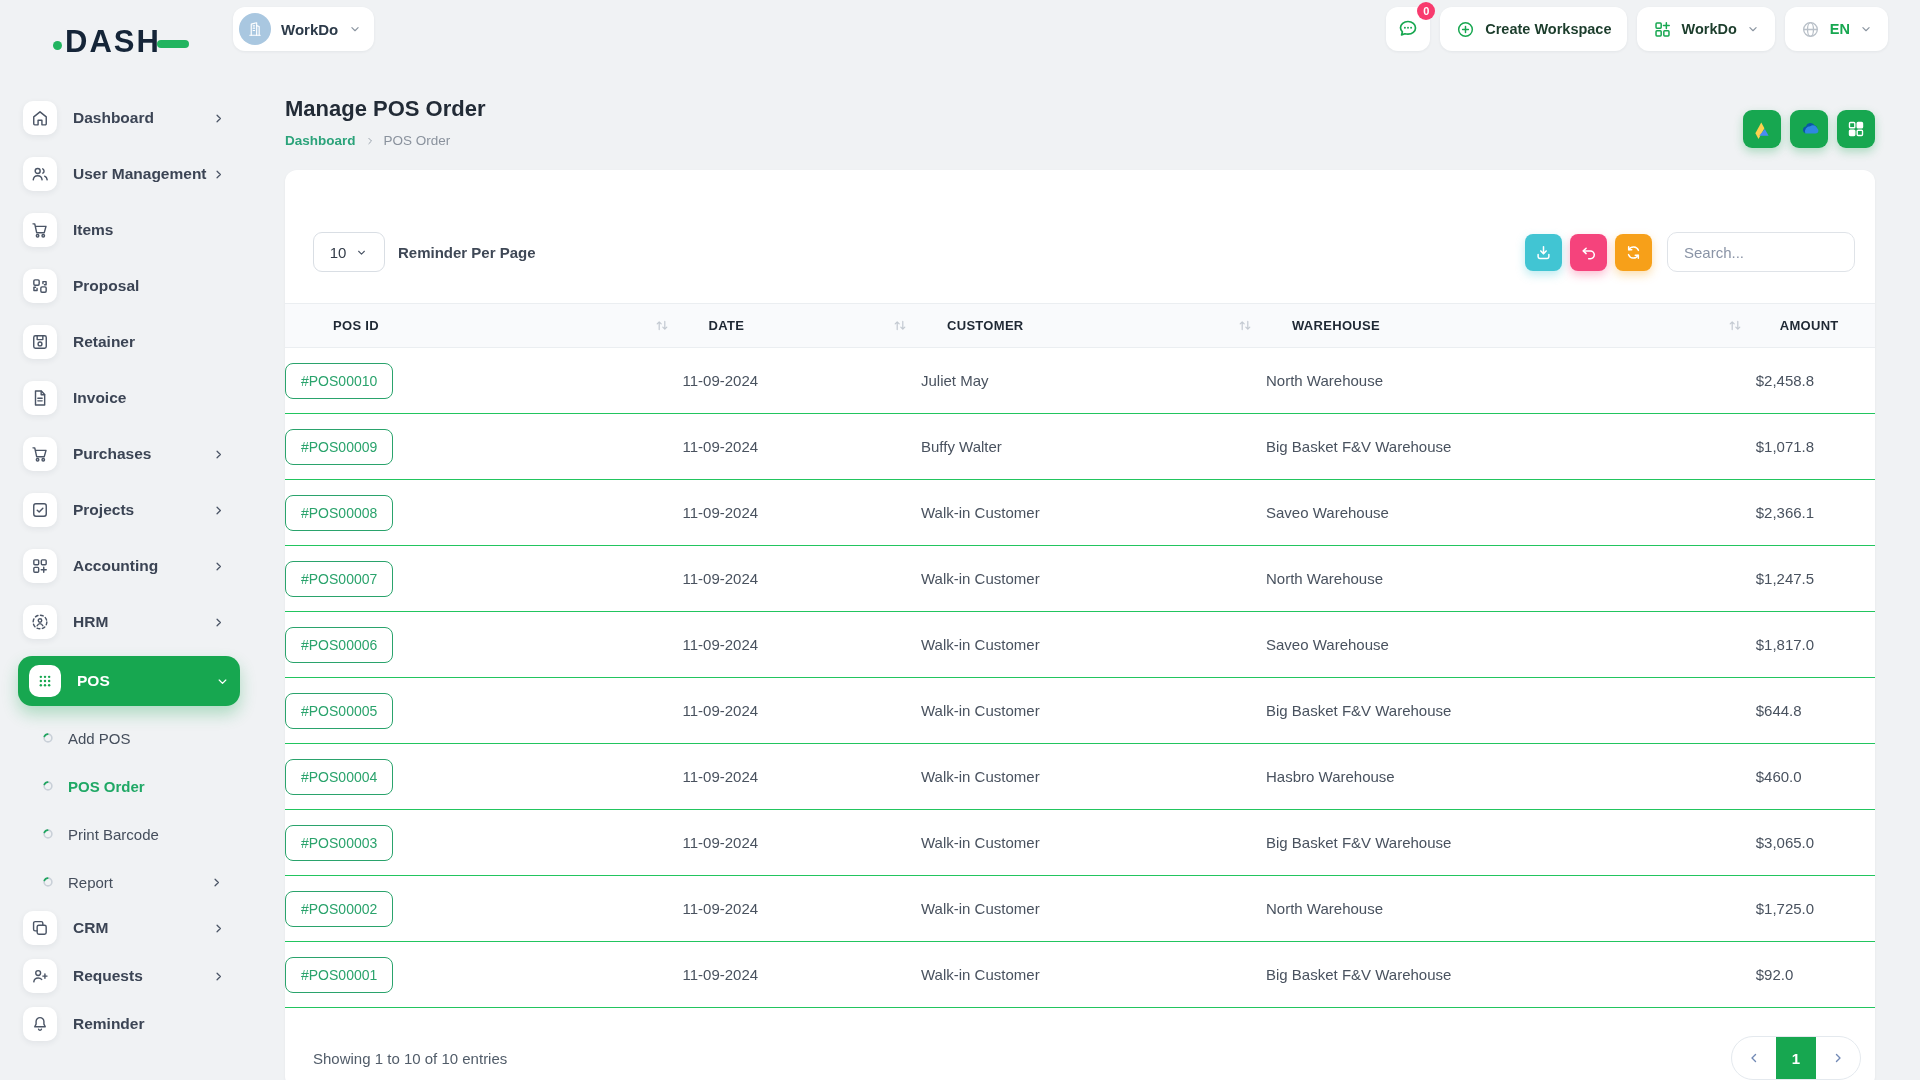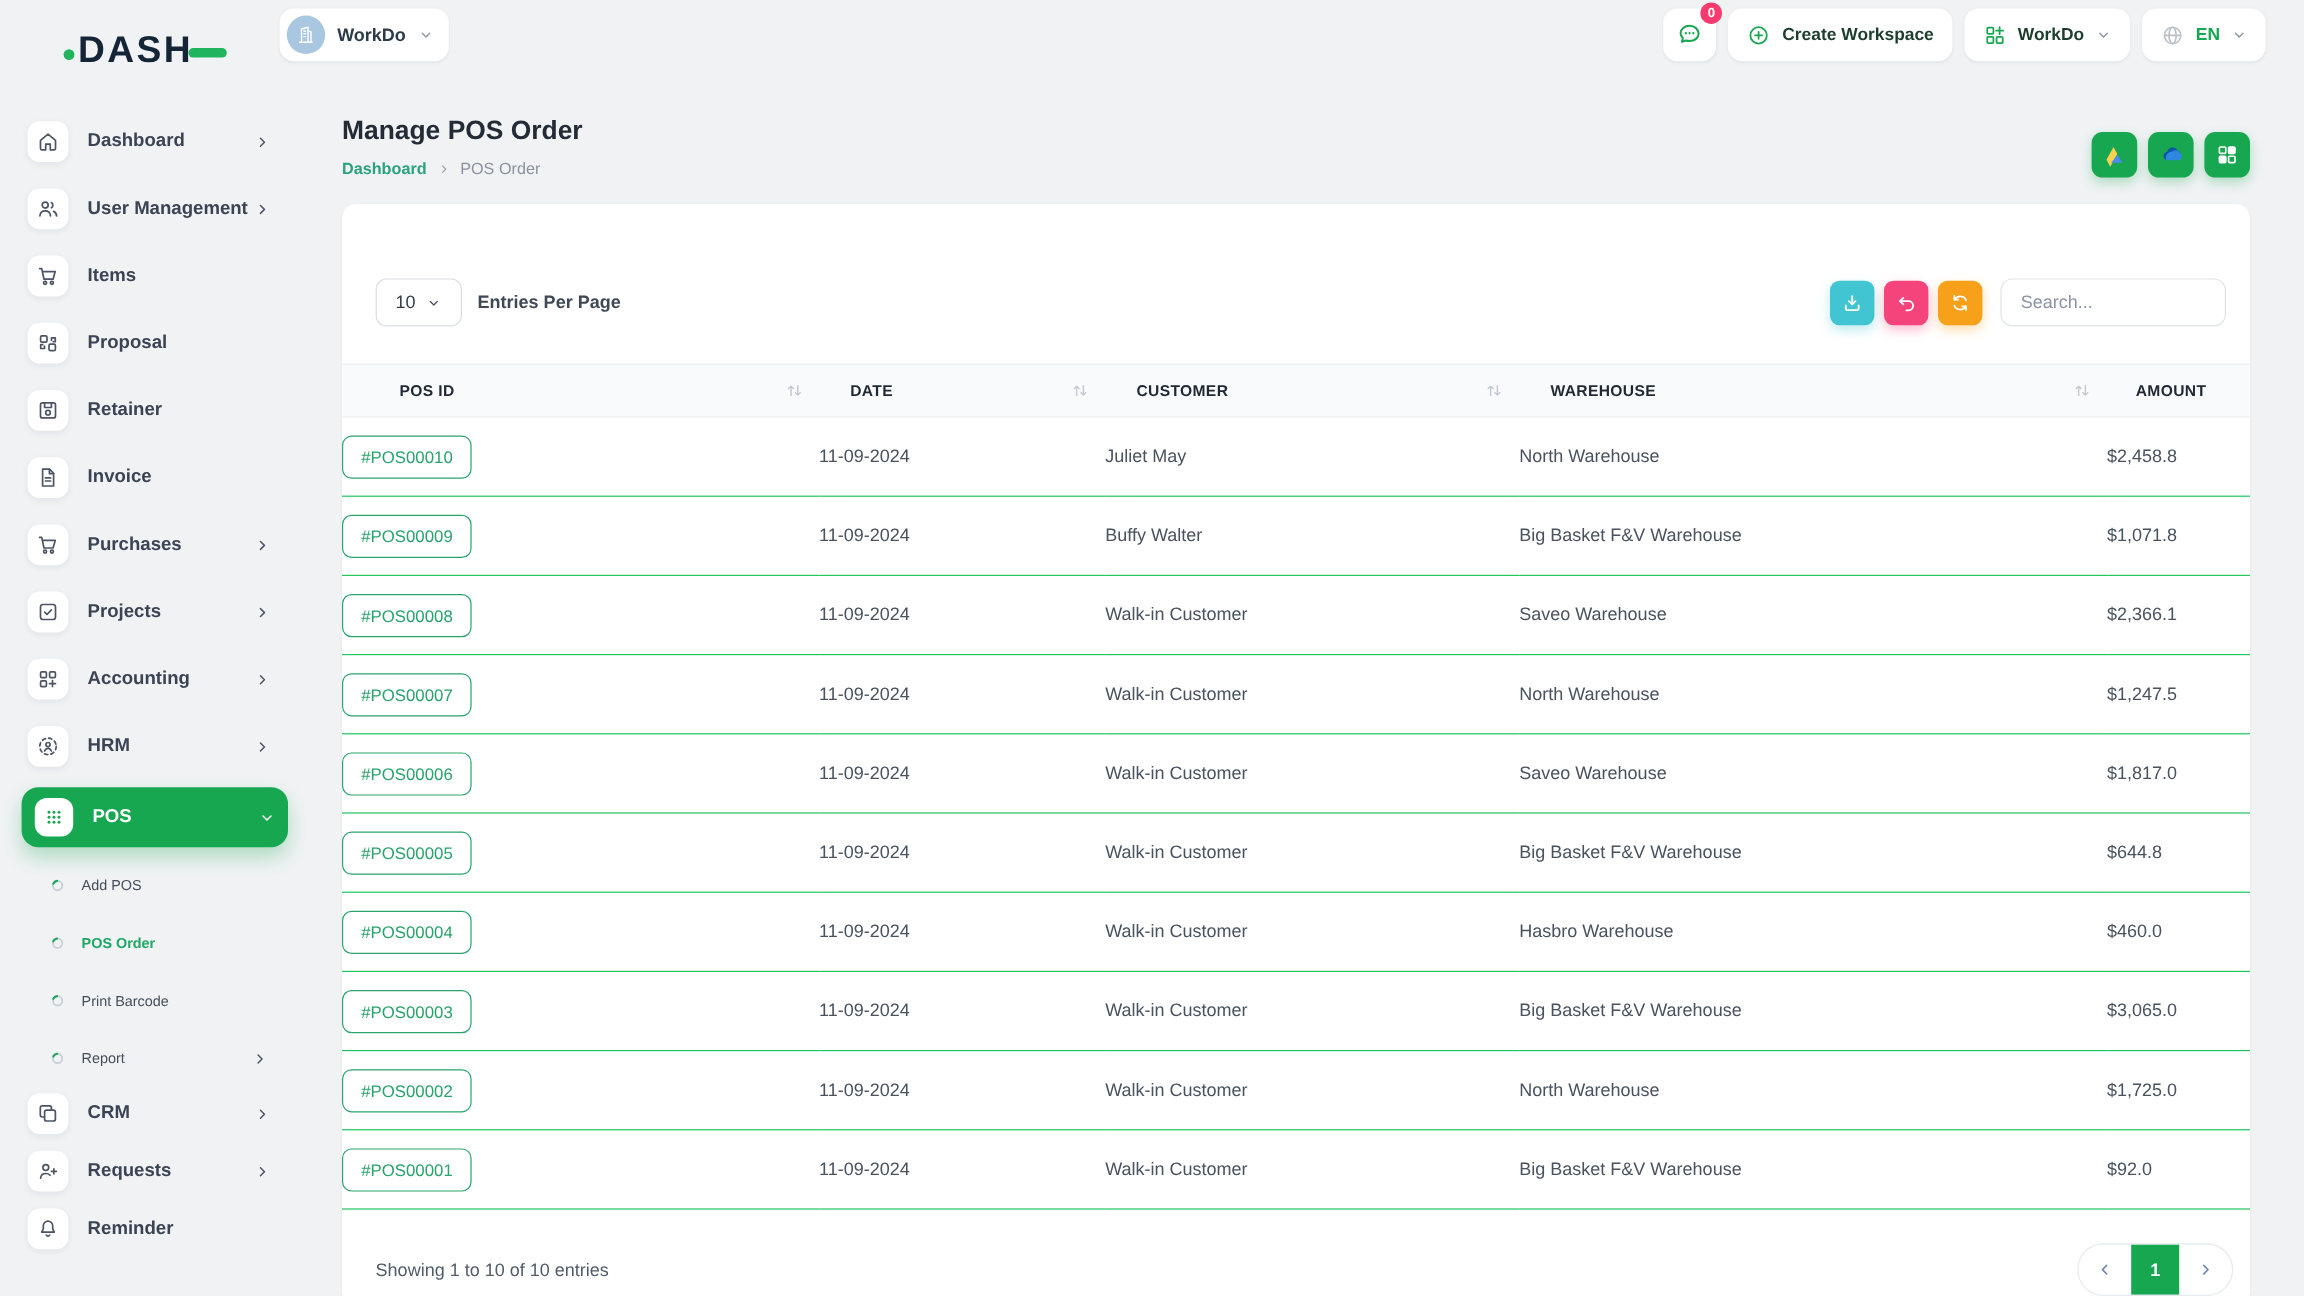--- a/index.html
+++ b/index.html
@@ -38,21 +38,21 @@
   .sq{width:34px;height:34px;border-radius:10px;background:#fff;box-shadow:0 2px 6px rgba(25,39,60,.07);display:flex;align-items:center;justify-content:center;color:#4b5566;flex:0 0 auto;}
   .sq .ic,.sq svg{width:20px;height:20px;}
   .side-label{margin-left:16px;font-size:15.5px;font-weight:600;color:#3b4454;flex:1;}
   .side-chev{width:15px;height:15px;color:#4b5566;margin-right:14px;}
   .side-item.pos-active{background:#17a750;border-radius:14px;height:50px;margin:3px 18px 8px 18px;padding-left:11px;box-shadow:0 8px 16px rgba(23,167,80,.3);}
   .side-item.pos-active .sq{color:#17a750;box-shadow:none;width:32px;height:32px;}
   .side-item.pos-active .side-label{color:#fff;font-weight:700;}
   .side-item.pos-active .side-chev{color:#fff;margin-right:10px;}
   .side-sub{display:flex;align-items:center;height:48px;margin:0 28px 0 42px;}
   .bullet{width:12px;height:12px;flex:0 0 auto;}
-  .sub-label{margin-left:14px;font-size:12px;font-weight:500;color:#454e5c;flex:1;}
+  .sub-label{margin-left:14px;font-size:15px;font-weight:500;color:#454e5c;flex:1;}
   .side-sub.sub-active .sub-label{color:#1fa865;font-weight:600;}
   .sub-chev{margin-right:6px;}
 
   
   .main{position:absolute;left:258px;top:58px;right:0;bottom:0;}
   .page-head{display:flex;justify-content:space-between;align-items:flex-end;padding:26px 45px 0 27px;}
   .page-title{margin:0;font-size:22px;font-weight:700;color:#222b36;line-height:30px;}
   .breadcrumb{display:flex;align-items:center;gap:8px;margin-top:9px;}
   .bc-link{font-size:13.5px;font-weight:600;color:#2ba37a;text-decoration:none;cursor:pointer;}
   .bc-chev{width:12px;height:12px;color:#9aa3ad;}
@@ -470,21 +470,21 @@
       <div class="toolbar">
         <div class="toolbar-left">
           <button class="select">
             <span>10</span>
             <span class="ic selchev">
                 <svg viewBox="0 0 24 24" fill="none" stroke="currentColor" stroke-width="2" stroke-linecap="round" stroke-linejoin="round">
                   <path d="M6.7 9.7 12 15l5.3-5.3"></path>
                 </svg>
               </span>
           </button>
-          <span class="entries-label">Entries Per Page</span>
+          <span class="entries-label">Reminder Per Page</span>
         </div>
         <div class="toolbar-right">
           <div class="tb-btns" id="toolbar-buttons">
               <button class="tb-btn teal">
                 <span class="ic">
                   <svg viewBox="0 0 24 24" fill="none" stroke="currentColor" stroke-width="1.9" stroke-linecap="round" stroke-linejoin="round">
                     <path d="M12 4.8v8.4"></path>
                     <path d="M8.6 10 12 13.4 15.4 10"></path>
                     <path d="M5.2 14.6v2.9a2 2 0 0 0 2 2h9.6a2 2 0 0 0 2-2v-2.9"></path>
                   </svg>

